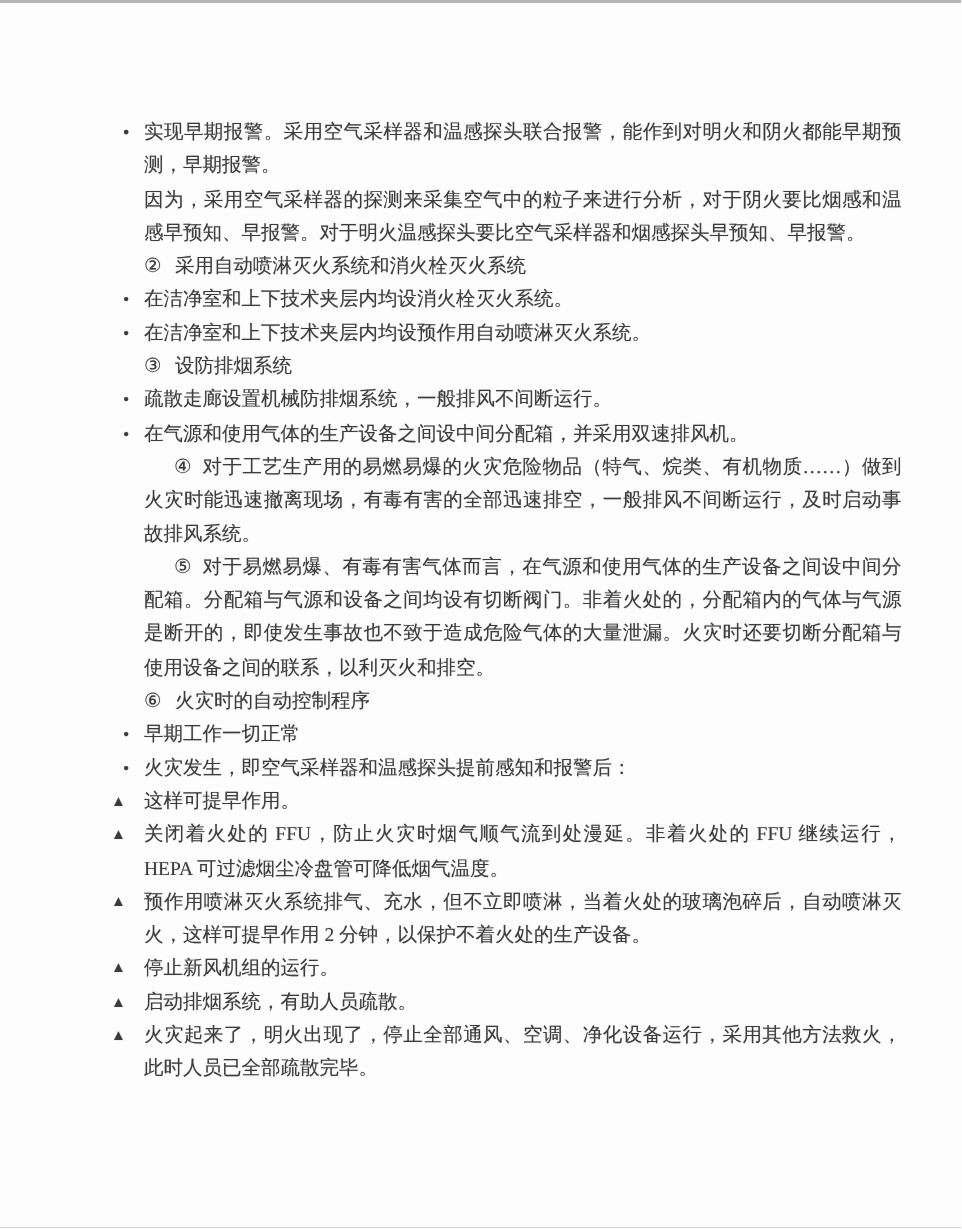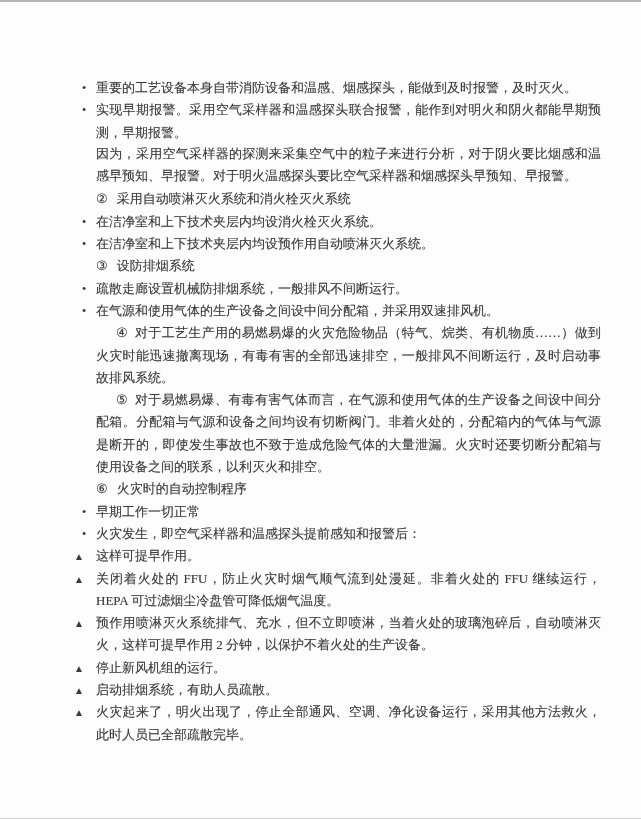--- a/index.html
+++ b/index.html
@@ -26,33 +26,32 @@
   
   .b2 { position:relative; margin-left:89px; text-align:justify; }
   .b2 .mk { position:absolute; left:-22px; top:1px; font-size:10px; }
   
   .numline { margin-left:22px; }
   .numline .num { margin-right:9px; }
   
   .para { text-indent:20px; text-align:justify; }
   .para .num { margin-right:7px; }
   
-  .subpara { margin-left:62px; text-align:justify;font-family:Liberation Mono, monospace; }
+  .subpara { margin-left:62px; text-align:justify; }
 </style>
 </head>
 <body>
 
 <div class="page">
   <div class="edge-top"></div>
 
   <div class="content">
 
     <div class="b1">
       <span class="mk">•</span>
-      <span>重要的工艺设备本身自带消防设备和温感、烟感探头，能做到及时报警，及时灭火。</span>
     </div>
 
     <div class="b1">
       <span class="mk">•</span>
       <span>实现早期报警。采用空气采样器和温感探头联合报警，能作到对明火和阴火都能早期预测，早期报警。</span>
     </div>
 
     <div class="subpara">
       <span>因为，采用空气采样器的探测来采集空气中的粒子来进行分析，对于阴火要比烟感和温感早预知、早报警。对于明火温感探头要比空气采样器和烟感探头早预知、早报警。</span>
     </div>

